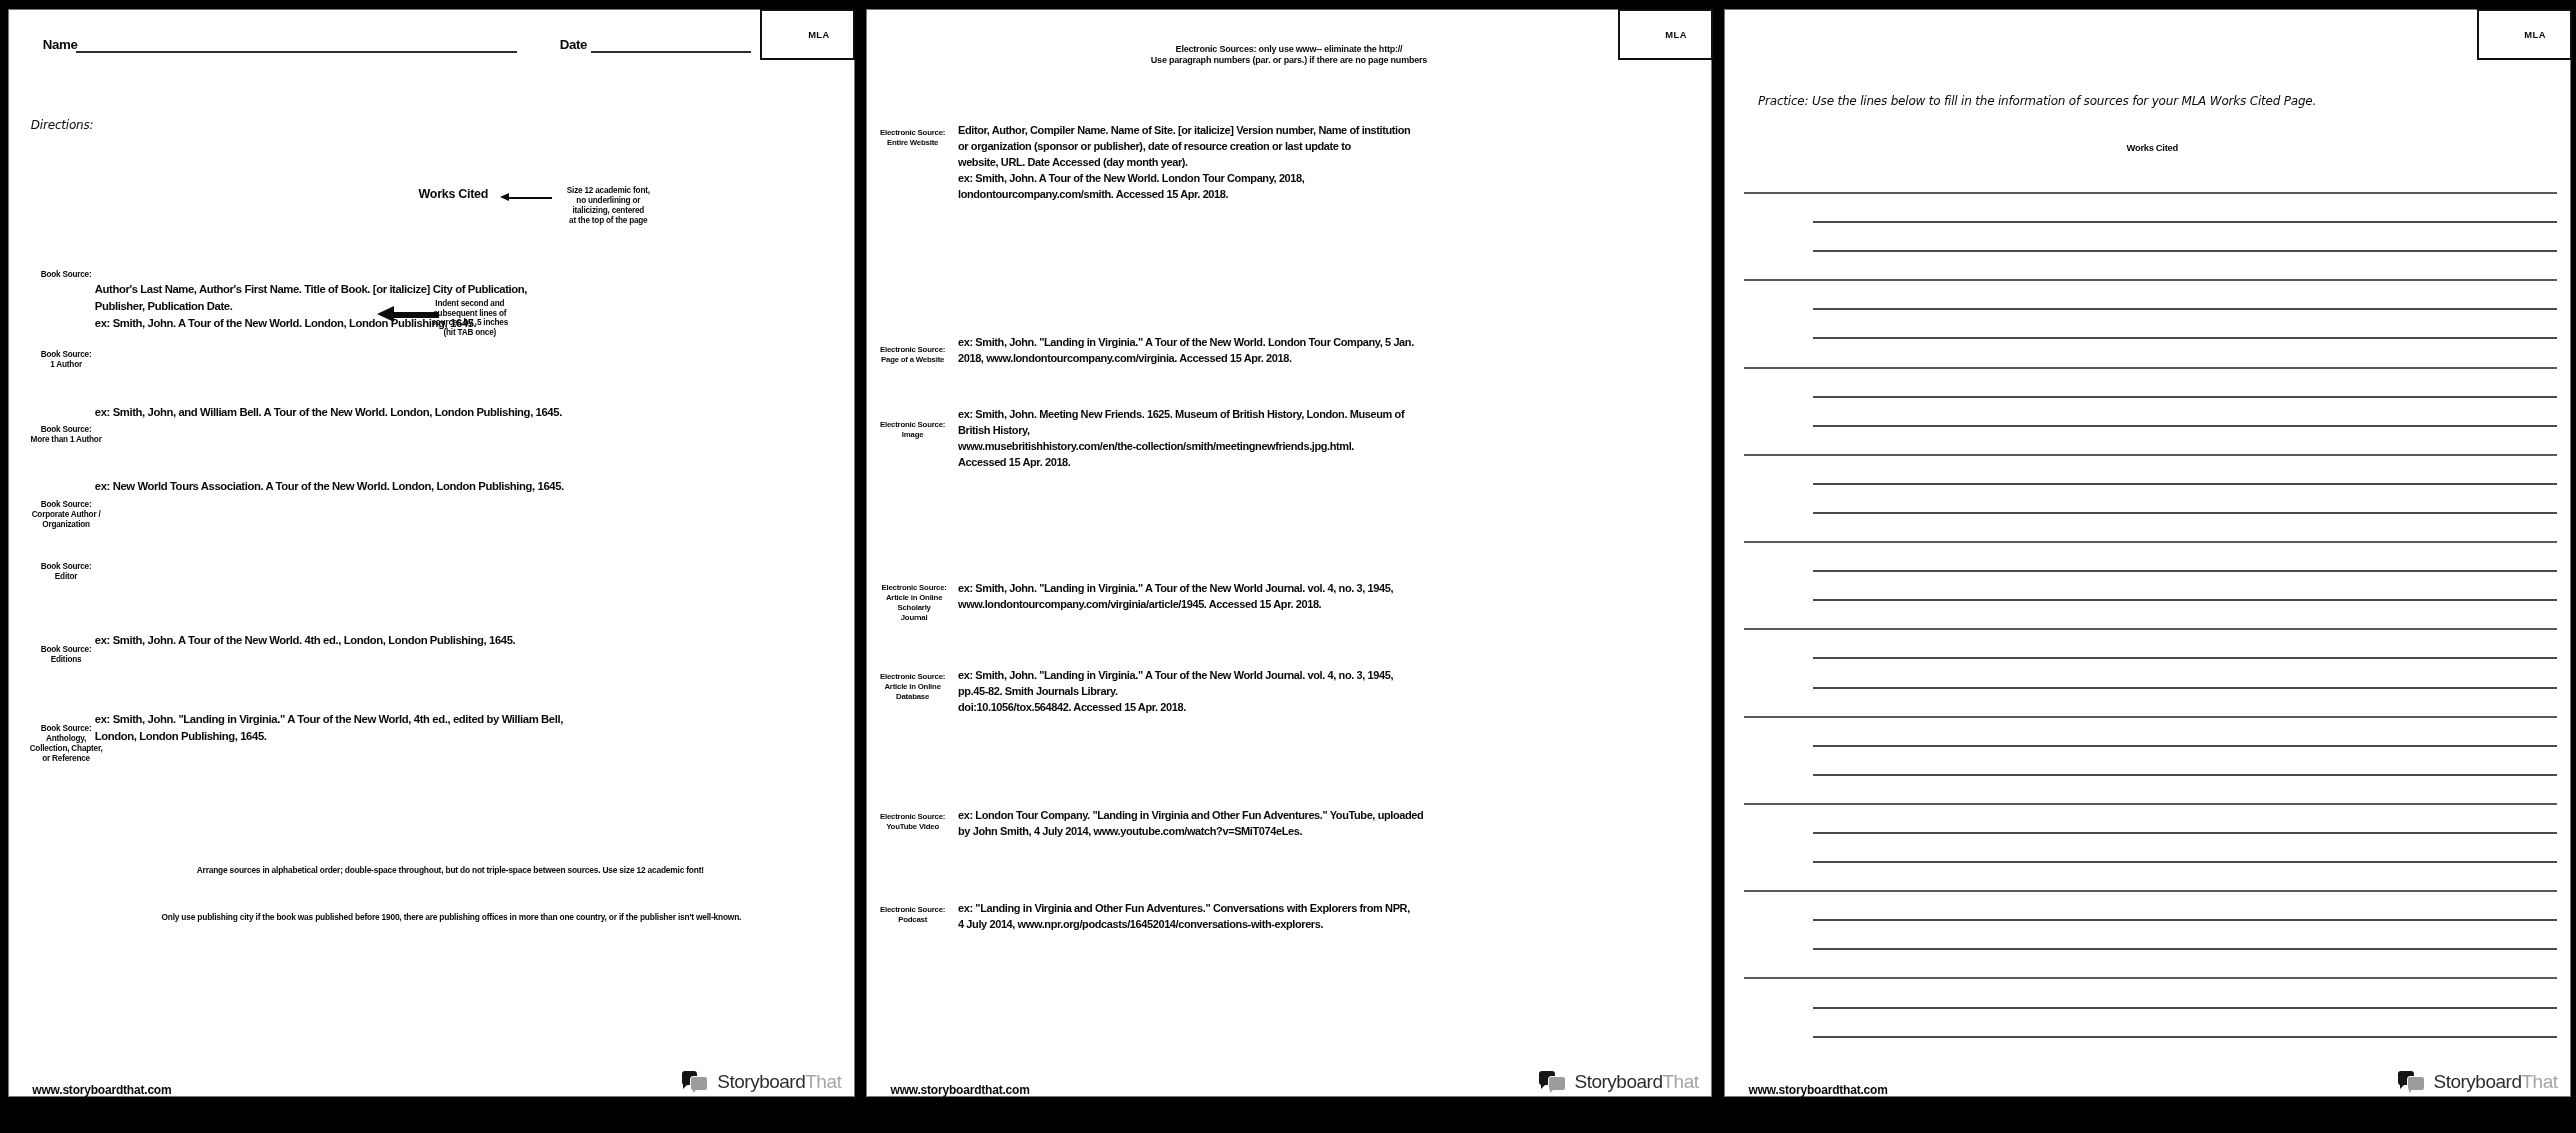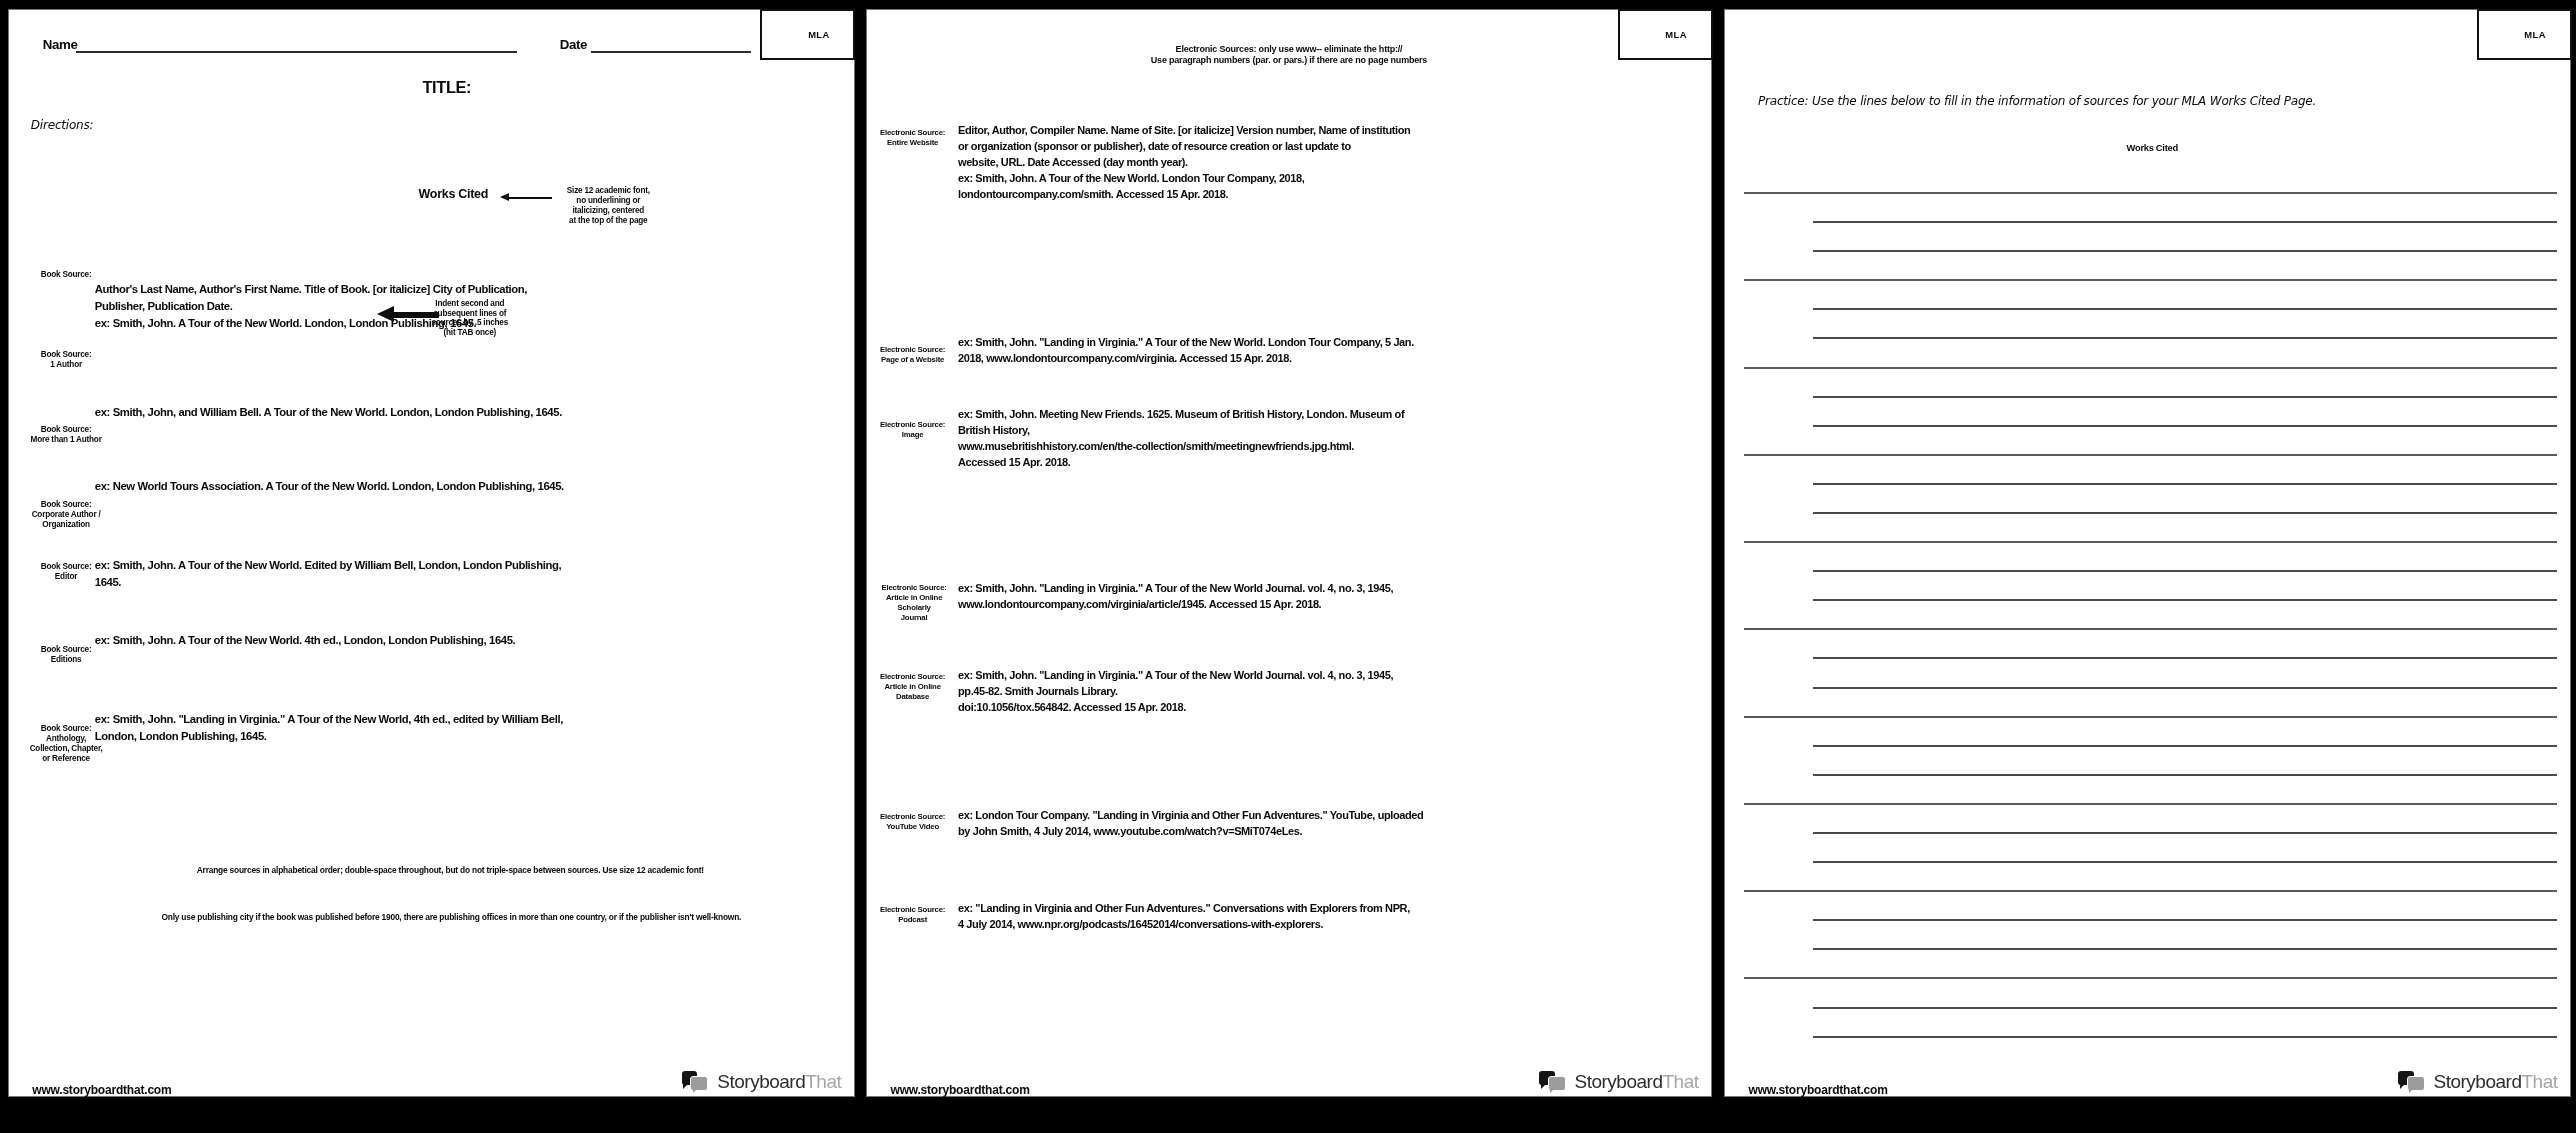--- a/index.html
+++ b/index.html
@@ -88,21 +88,20 @@
   <div class="page" id="page1">
     <div class="mla-box">
       <span>MLA</span>
     </div>
 
     <div class="field-label" style="left:34px; top:27px;">Name</div>
     <div class="blank-line" style="left:67px; top:41px; width:441px;"></div>
     <div class="field-label" style="left:551px; top:27px;">Date</div>
     <div class="blank-line" style="left:582px; top:41px; width:160px;"></div>
 
-    <div class="page-title" style="top:68px; padding-left:31px;">TITLE:</div>
     <div class="directions hand" style="left:22px; top:108px;">Directions:</div>
 
     <div class="wc-head" style="top:177px; font-size:12.5px; padding-left:44px;">Works Cited</div>
     <div class="thin-arrow" style="left:491px; top:182px;">
       <div class="head"></div>
       <div class="shaft"></div>
     </div>
     <div class="anno" style="left:541px; top:176px; width:117px;">
         <div>Size 12 academic font,</div>
         <div>no underlining or</div>
@@ -145,24 +144,20 @@
 
     <div class="cite" style="left:86px; top:468px; width:547px;">
         <div>ex: New World Tours Association. A Tour of the New World. London, London Publishing, 1645.</div>
       </div>
     <div class="lbl" style="left:7.8px; top:490px; width:99px;">
         <div>Book Source:</div>
         <div>Corporate Author /</div>
         <div>Organization</div>
       </div>
 
-    <div class="cite" style="left:86px; top:547px; width:547px;">
-        <div>ex: Smith, John. A Tour of the New World. Edited by William Bell, London, London Publishing,</div>
-        <div>1645.</div>
-      </div>
     <div class="lbl" style="left:7.8px; top:552px; width:99px;">
         <div>Book Source:</div>
         <div>Editor</div>
       </div>
 
     <div class="cite" style="left:86px; top:622px; width:547px;">
         <div>ex: Smith, John. A Tour of the New World. 4th ed., London, London Publishing, 1645.</div>
       </div>
     <div class="lbl" style="left:7.8px; top:635px; width:99px;">
         <div>Book Source:</div>

